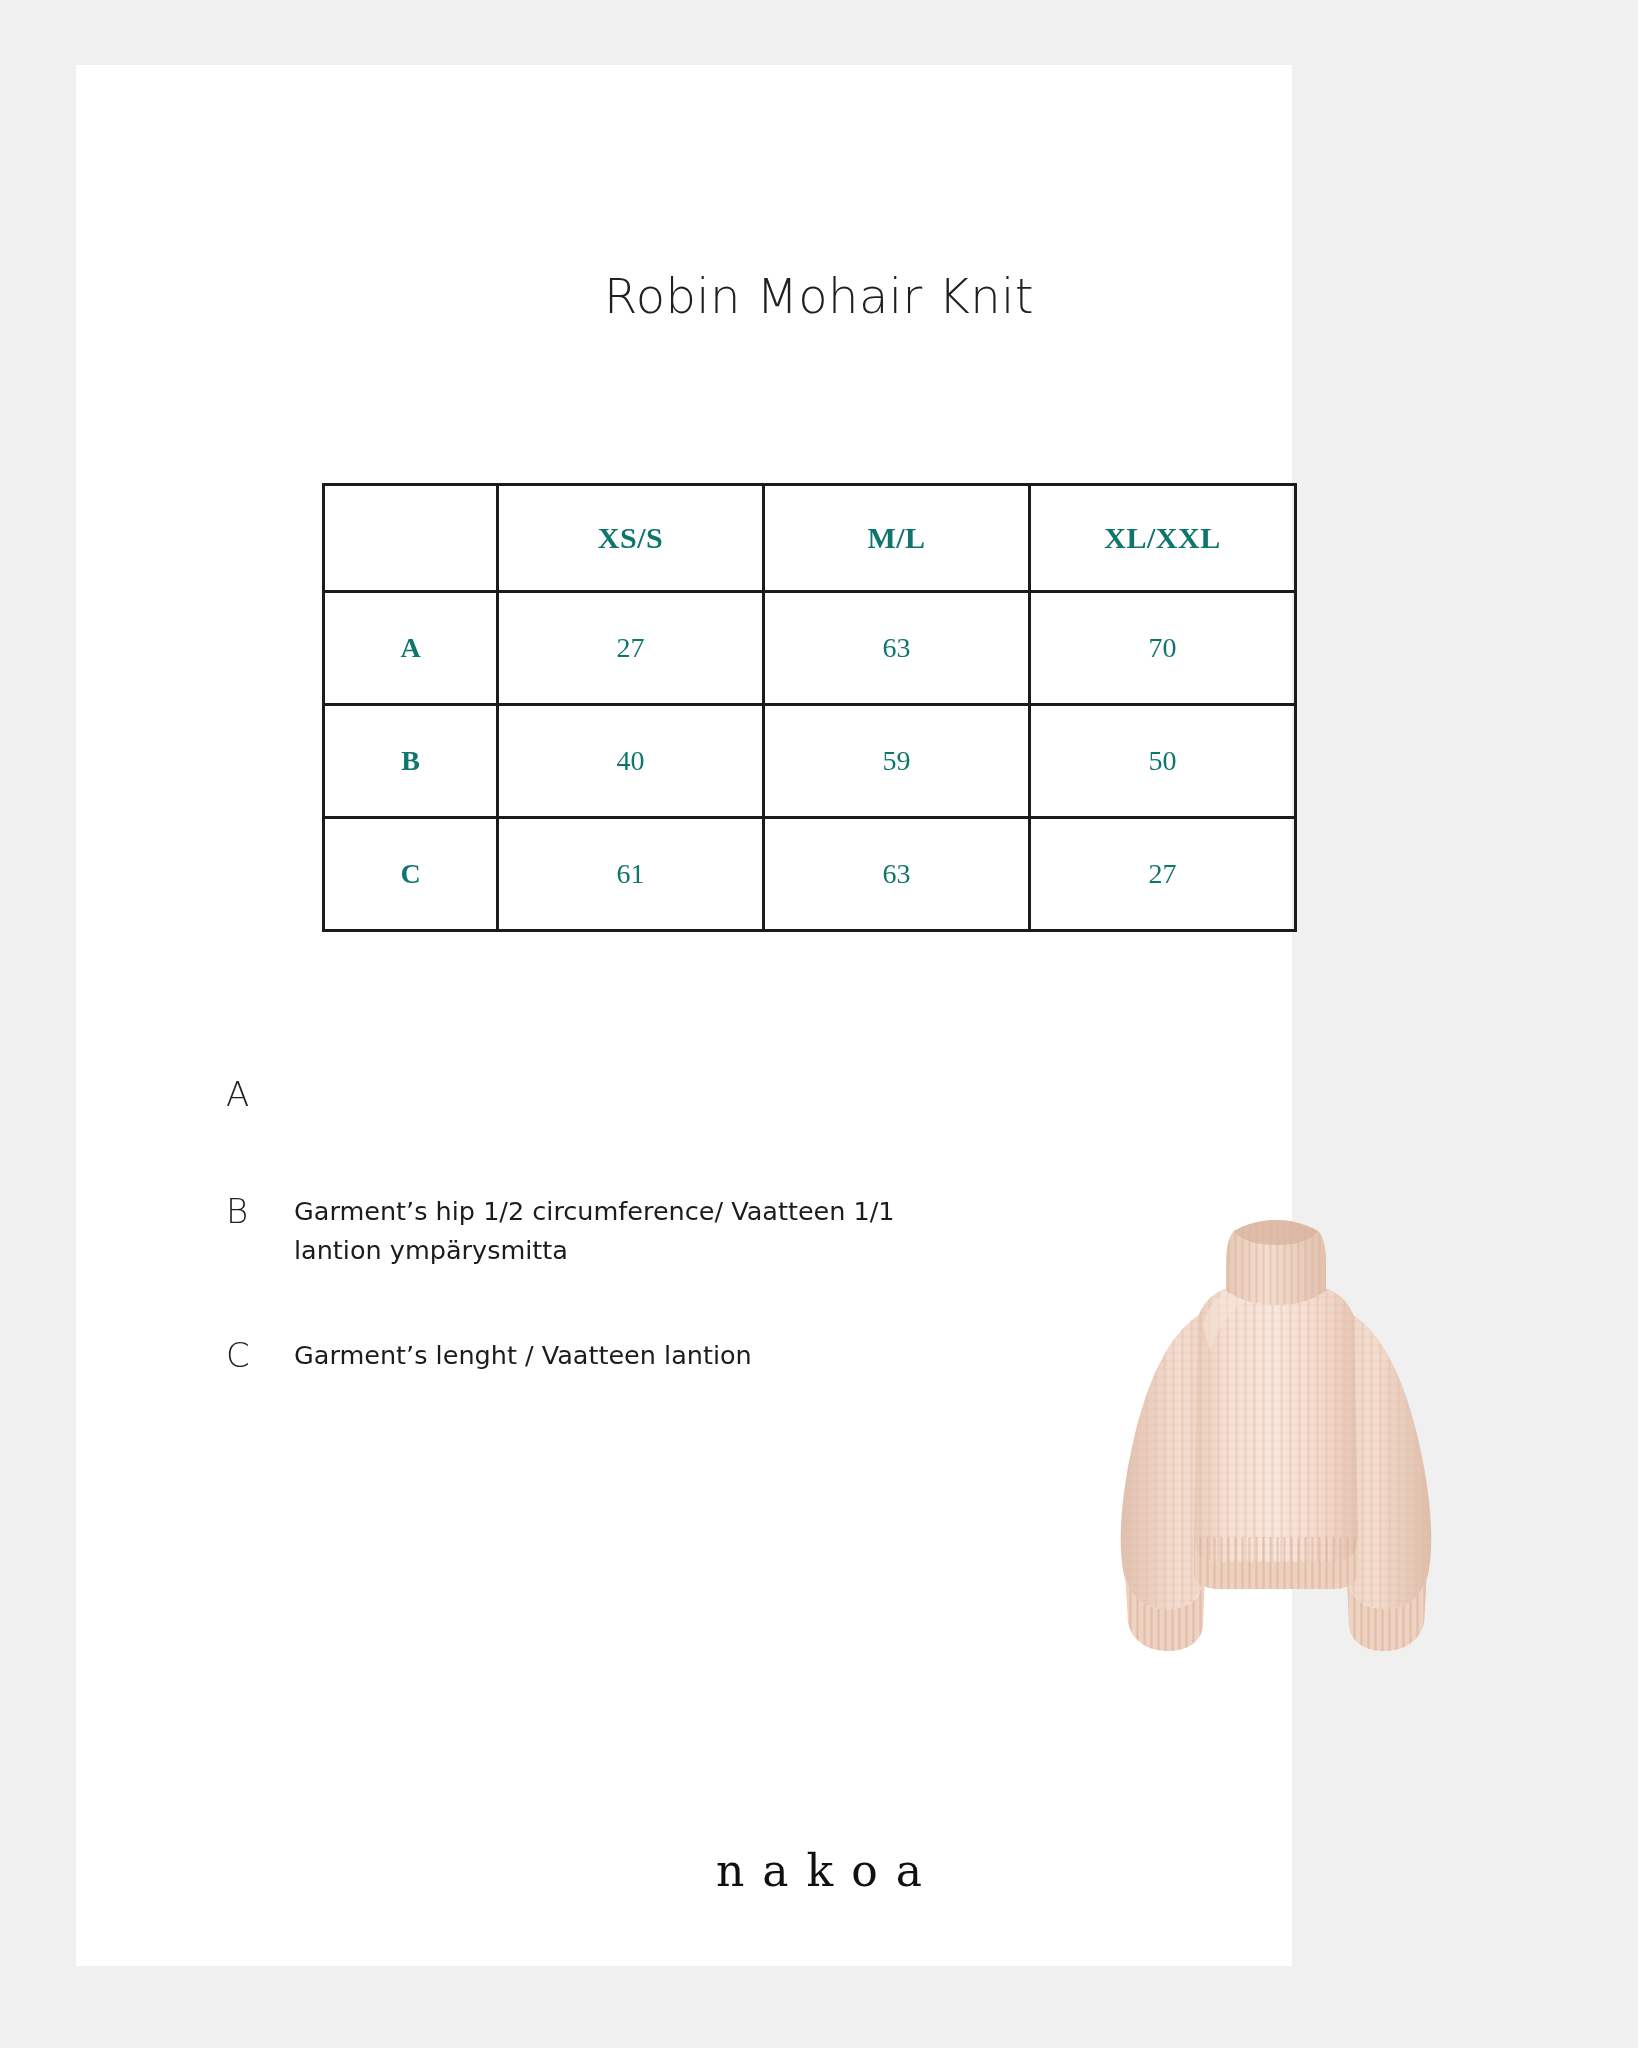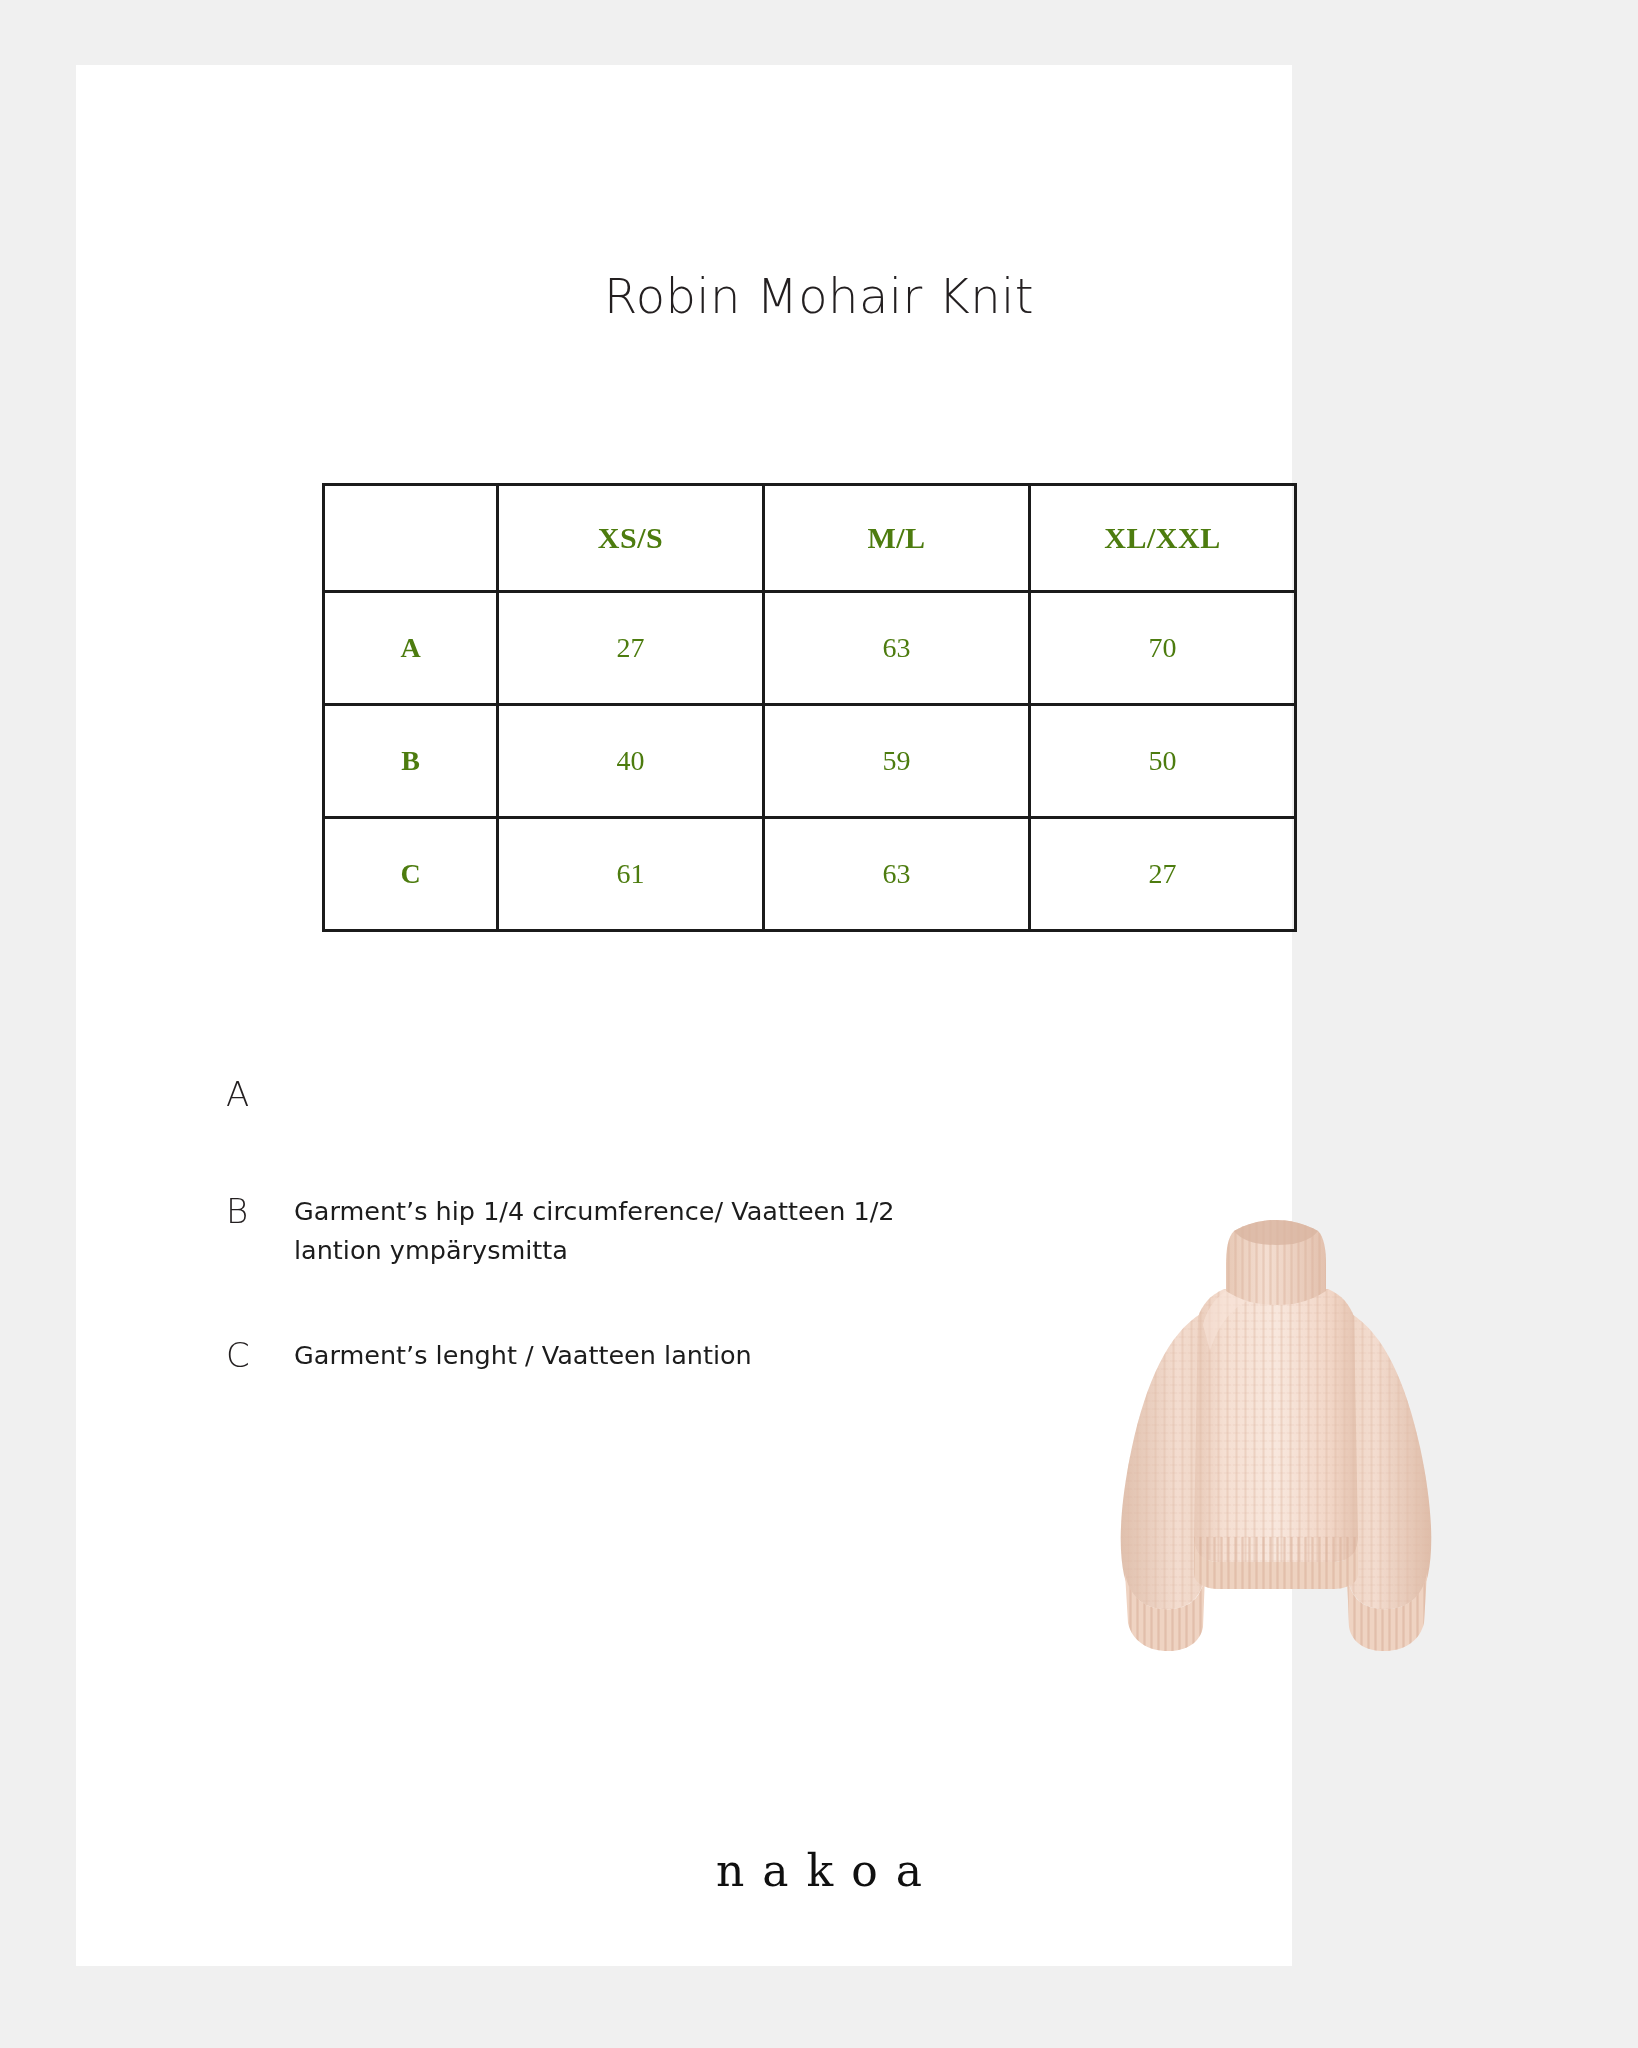--- a/index.html
+++ b/index.html
@@ -48,21 +48,21 @@
     table-layout: fixed;
     font-family: "Liberation Serif", serif;
   }
   #size-table col.rowhead { width: 174px; }
   #size-table col.sizecol { width: 266px; }
   #size-table td, #size-table th {
     border: 3px solid #1b1b1b;
     text-align: center;
     vertical-align: middle;
     padding: 0;
-    color: #4d7c0f;
+    color: #0f766e;
   }
   #size-table thead th {
     height: 104px;
     font-size: 30px;
     font-weight: bold;
     letter-spacing: 0.5px;
   }
   #size-table thead th.blank { border-right-width: 3px; }
   #size-table tbody td {
     height: 110px;
@@ -179,21 +179,21 @@
       </tr>
     </tbody>
   </table>
 
   <div id="legend">
     <div class="legend-row r-a">
       <div class="legend-letter">A</div>
     </div>
     <div class="legend-row r-b">
       <div class="legend-letter">B</div>
-      <div class="legend-text">Garment’s hip 1/4 circumference/ Vaatteen 1/2 lantion ympärysmitta</div>
+      <div class="legend-text">Garment’s hip 1/2 circumference/ Vaatteen 1/1 lantion ympärysmitta</div>
     </div>
     <div class="legend-row r-c">
       <div class="legend-letter">C</div>
       <div class="legend-text">Garment’s lenght / Vaatteen lantion</div>
     </div>
   </div>
 
   <div id="sweater">
     <svg viewBox="0 0 340 500" xmlns="http://www.w3.org/2000/svg" aria-hidden="true">
       <defs>

